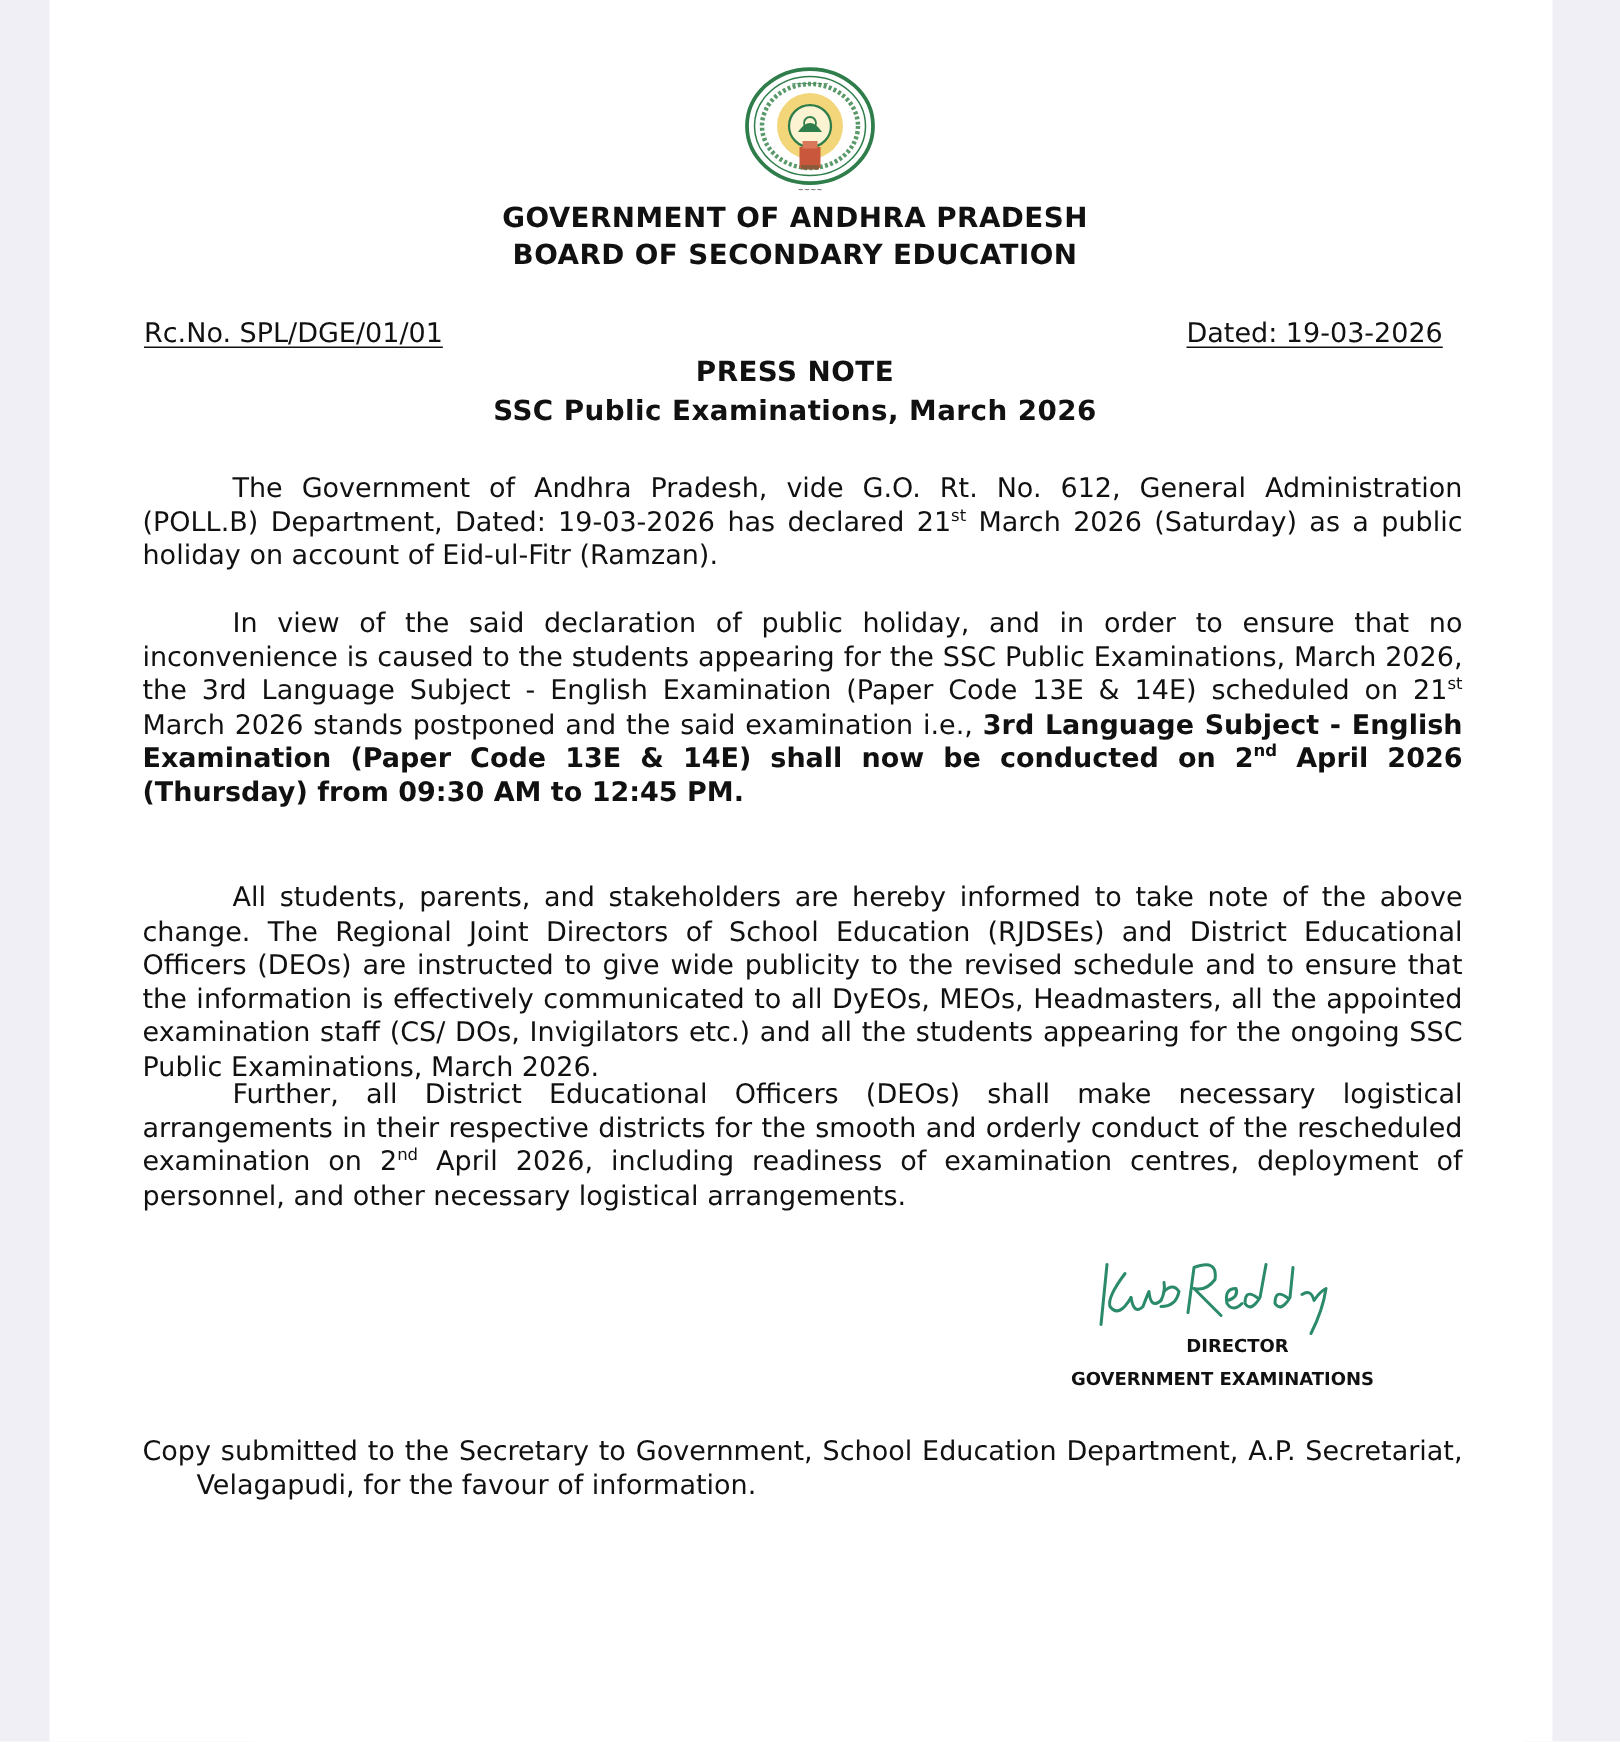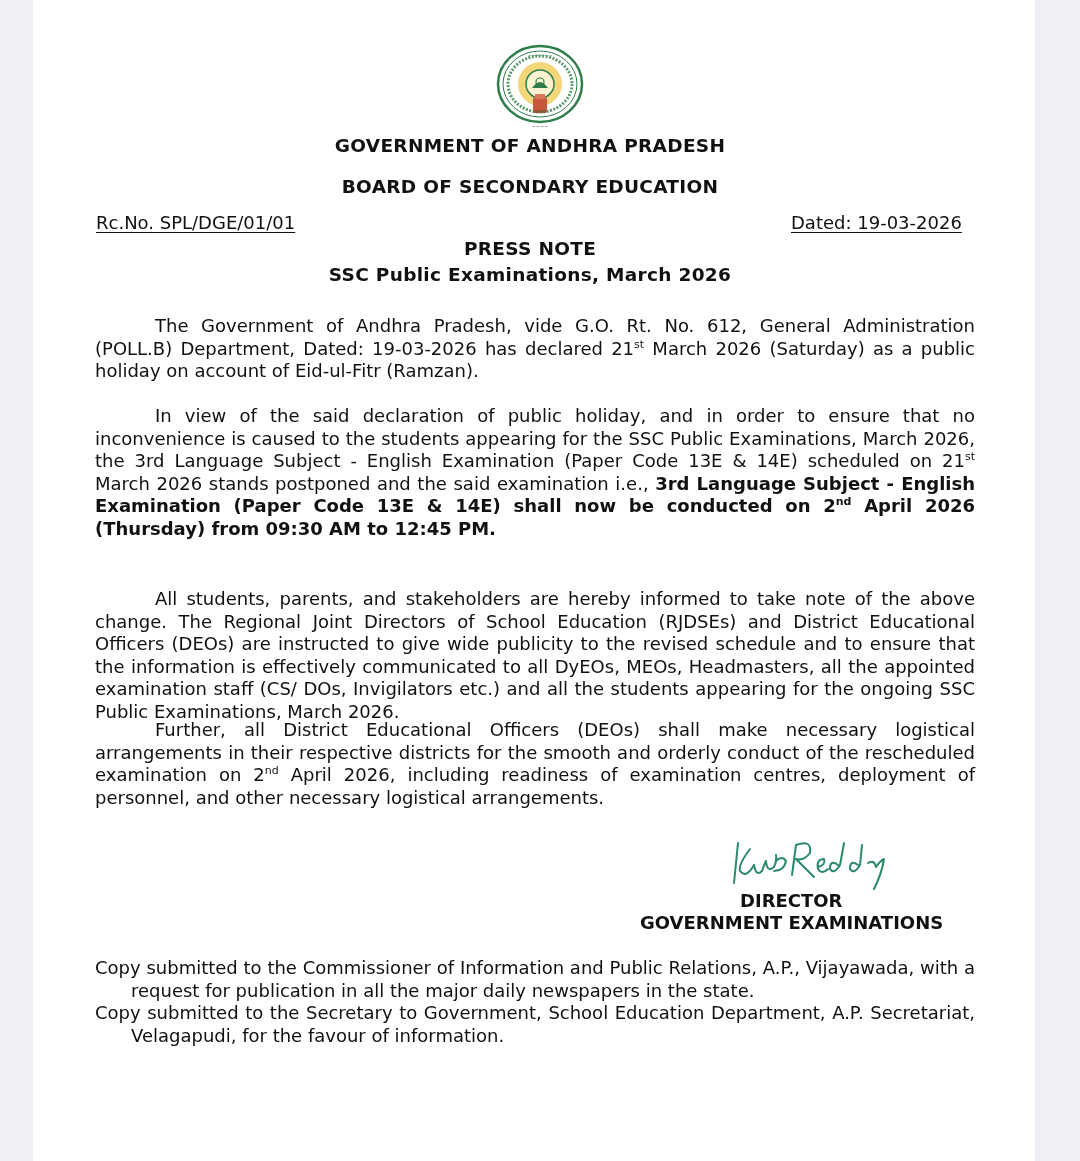--- a/index.html
+++ b/index.html
@@ -26,21 +26,21 @@
     position: absolute; left: 95px; width: 880px;
     font-size: 18px; line-height: 22.6px; text-align: justify;
   }
   .body-text p { margin: 0; text-indent: 60px; }
   .body-text b { font-weight: bold; }
   sup { font-size: 11px; line-height: 0; vertical-align: 7px; }
   .signature {
     position: absolute; left: 730px; top: 835px; width: 180px; height: 55px;
   }
   .sign-title {
-    position: absolute; font-weight: bold; font-size: 18px; 
+    position: absolute; font-weight: bold; font-size: 12px; text-align: center;
   }
   .copy-list {
     position: absolute; left: 95px; top: 957px; width: 880px;
     font-size: 18px; line-height: 22.6px;
   }
   .copy-item { text-align: justify; padding-left: 36px; text-indent: -36px; }
 </style>
 </head>
 <body>
 
@@ -55,21 +55,21 @@
   <path d="M38 44 q8 -12 16 0 z" fill="#2e7d4a"></path>
   <circle cx="46" cy="38" r="4" fill="none" stroke="#2e7d4a" stroke-width="1.2"></circle>
   <rect x="39" y="54" width="14" height="14" fill="#c9573c"></rect>
   <rect x="41" y="50" width="10" height="5" fill="#d9785a"></rect>
   <rect x="40" y="66" width="12" height="3" fill="#8a5a3a"></rect>
   <text x="46" y="13" font-size="5" text-anchor="middle" fill="#2e7d4a" font-family="DejaVu Sans, sans-serif">~~~~~~</text>
   <text x="46" y="84" font-size="5" text-anchor="middle" fill="#444" font-family="DejaVu Sans, sans-serif">~~~~</text>
 </svg>
 
 <div class="hdr" style="top:135px;">GOVERNMENT OF ANDHRA PRADESH</div>
-<div class="hdr" style="top:176px;text-align:center;">BOARD OF SECONDARY EDUCATION</div>
+<div class="hdr" style="top:160px;text-align:center;">BOARD OF SECONDARY EDUCATION</div>
 
 <div class="ref" style="left:96px;">Rc.No. SPL/DGE/01/01</div>
 <div class="ref" style="left:791px;">Dated: 19-03-2026</div>
 
 <div class="hdr" style="top:238px;text-align:center;">PRESS NOTE</div>
 <div class="hdr" style="top:264px;">SSC Public Examinations, March 2026</div>
 
 <div class="body-text" style="top:315px;">
   <p><span>The Government of Andhra Pradesh, vide G.O. Rt. No. 612, General Administration (POLL.B) Department, Dated: 19-03-2026 has declared 21</span><sup>st</sup><span> March 2026 (Saturday) as a public holiday on account of Eid-ul-Fitr (Ramzan).</span></p>
 </div>
@@ -96,15 +96,14 @@
     <path d="M88 32 q8 -2 6 -8 q-8 0 -6 10 q4 6 10 0"></path>
     <path d="M108 30 q-8 -6 -8 4 q4 6 10 -4 L114 8"></path>
     <path d="M128 30 q-8 -6 -8 4 q4 6 10 -4 L132 10"></path>
     <path d="M138 28 q6 -4 8 4 q4 -6 8 -8 q-2 14 -10 30"></path>
   </g>
 </svg>
 <div class="sign-title" style="left:740px; top:890px; width:170px;">DIRECTOR</div>
 <div class="sign-title" style="left:640px; top:912px; width:350px;">GOVERNMENT EXAMINATIONS</div>
 
 <div class="copy-list">
-  <div class="copy-item">Copy submitted to the Commissioner of Information and Public Relations, A.P., Vijayawada, with a request for publication in all the major daily newspapers in the state.</div>
   <div class="copy-item">Copy submitted to the Secretary to Government, School Education Department, A.P. Secretariat, Velagapudi, for the favour of information.</div>
 </div>
 
 </body></html>

